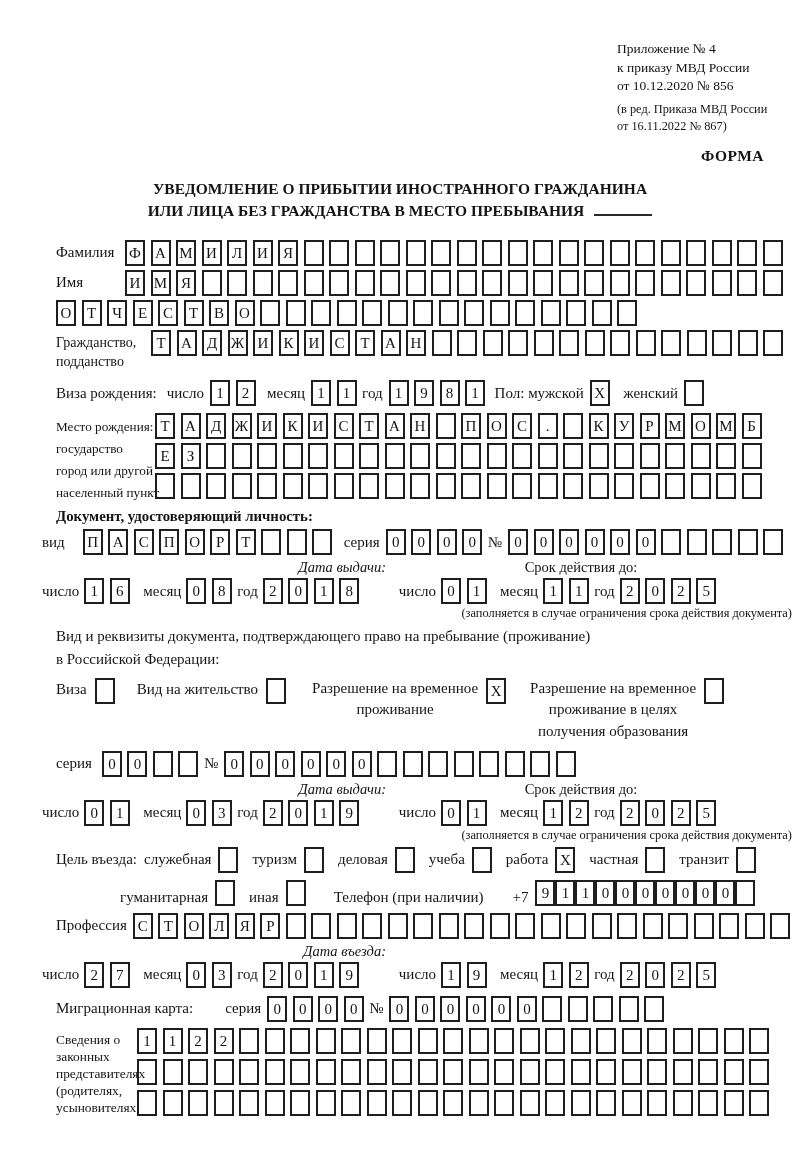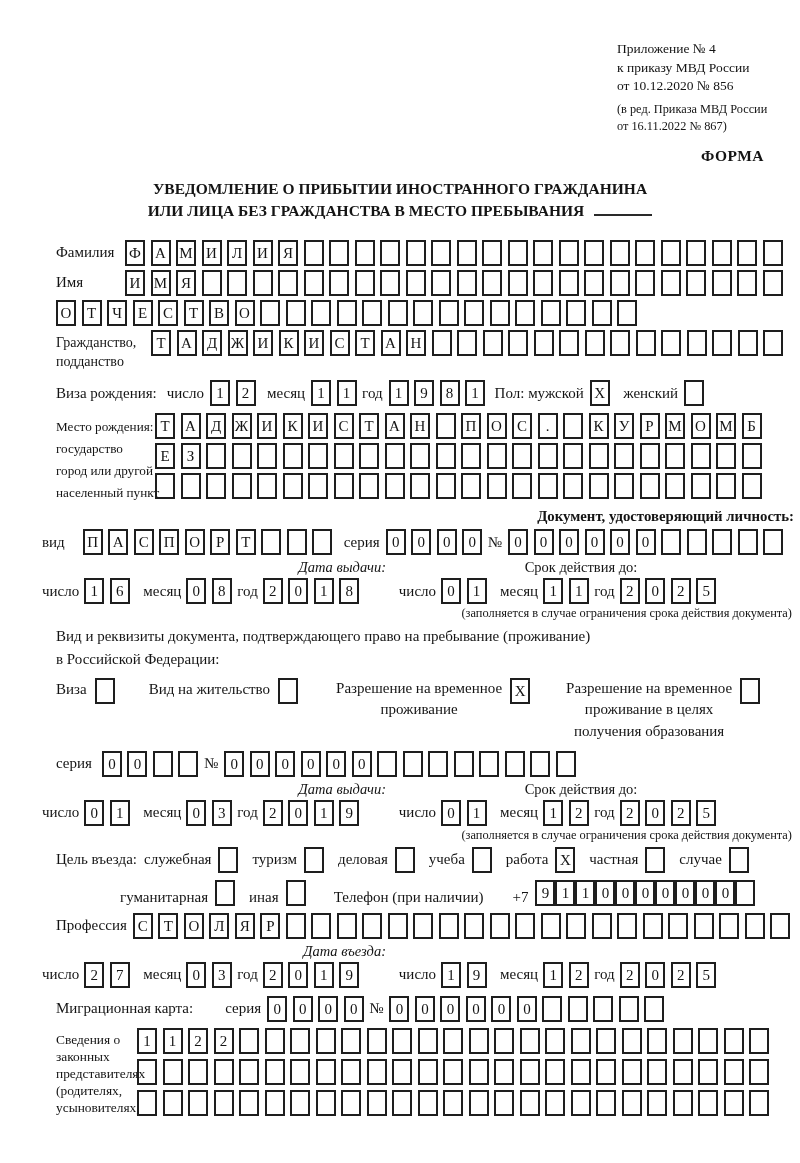--- a/index.html
+++ b/index.html
@@ -35,34 +35,34 @@
   }
   .cb{margin-right:0;}
 
   .frow{display:flex;align-items:flex-start;margin-bottom:4px;}
   .flabel{flex:0 0 auto;line-height:19px;padding-top:3px;white-space:nowrap;}
   .lbl2{line-height:19px;}
 
   .inlrow{display:flex;align-items:center;margin-bottom:4px;white-space:nowrap;}
   .inlrow .t{margin-right:6px;}
 
-  .center-b{text-align:right;font-weight:bold;font-size:14.8px;margin:4px 0 4px 0;}
+  .center-b{text-align:left;font-weight:bold;font-size:14.8px;margin:4px 0 4px 0;}
 
   .dp-head{display:flex;font-size:14.5px;margin-top:3px;}
   .dp-head .lh{flex:0 0 330px;text-align:right;font-style:italic;}
   .dp-head .rh{flex:0 0 390px;text-align:center;}
   .dp-row{display:flex;align-items:center;margin-top:2px;white-space:nowrap;}
   .dp-row .t{margin:0 5px 0 0;}
   .dp-right{margin-left:34px;display:flex;align-items:center;}
   .note{font-size:12.4px;text-align:right;margin:2px 2px 4px 0;}
 
   .para{line-height:1.55;}
 
   .opt-row{display:flex;align-items:flex-start;margin-top:6px;margin-bottom:8px;}
-  .opt{display:flex;align-items:flex-start;margin-right:12px;justify-content:center;}
+  .opt{display:flex;align-items:flex-start;margin-right:0;justify-content:center;}
   .opt .ol{padding-top:3px;margin-right:8px;}
   .opt-lines{text-align:center;line-height:1.45;margin-right:8px;}
   .purpose-row{display:flex;align-items:center;white-space:nowrap;margin-bottom:4px;}
   .purpose-row .t{margin-right:7px;}
   .purpose-row .cell{margin-right:0;}
   .purpose-row .sp{width:14px;}
 </style>
 </head>
 <body>
 
@@ -244,21 +244,21 @@
         <span class="sp"></span>
       <span class="t">учеба</span>
       <span class="cell cb"></span>
         <span class="sp"></span>
       <span class="t">работа</span>
       <span class="cell cb">X</span>
         <span class="sp"></span>
       <span class="t">частная</span>
       <span class="cell cb"></span>
         <span class="sp"></span>
-      <span class="t">случае</span>
+      <span class="t">транзит</span>
       <span class="cell cb"></span>
     </div>
 
     <div class="purpose-row" style="margin-left:64px;margin-top:7px;align-items:flex-end;">
       <span class="t">гуманитарная</span>
       <span class="cell cb"></span>
         <span class="sp"></span>
       <span class="t">иная</span>
       <span class="cell cb"></span>
       <span class="t" style="margin-left:28px">Телефон (при наличии)</span>

